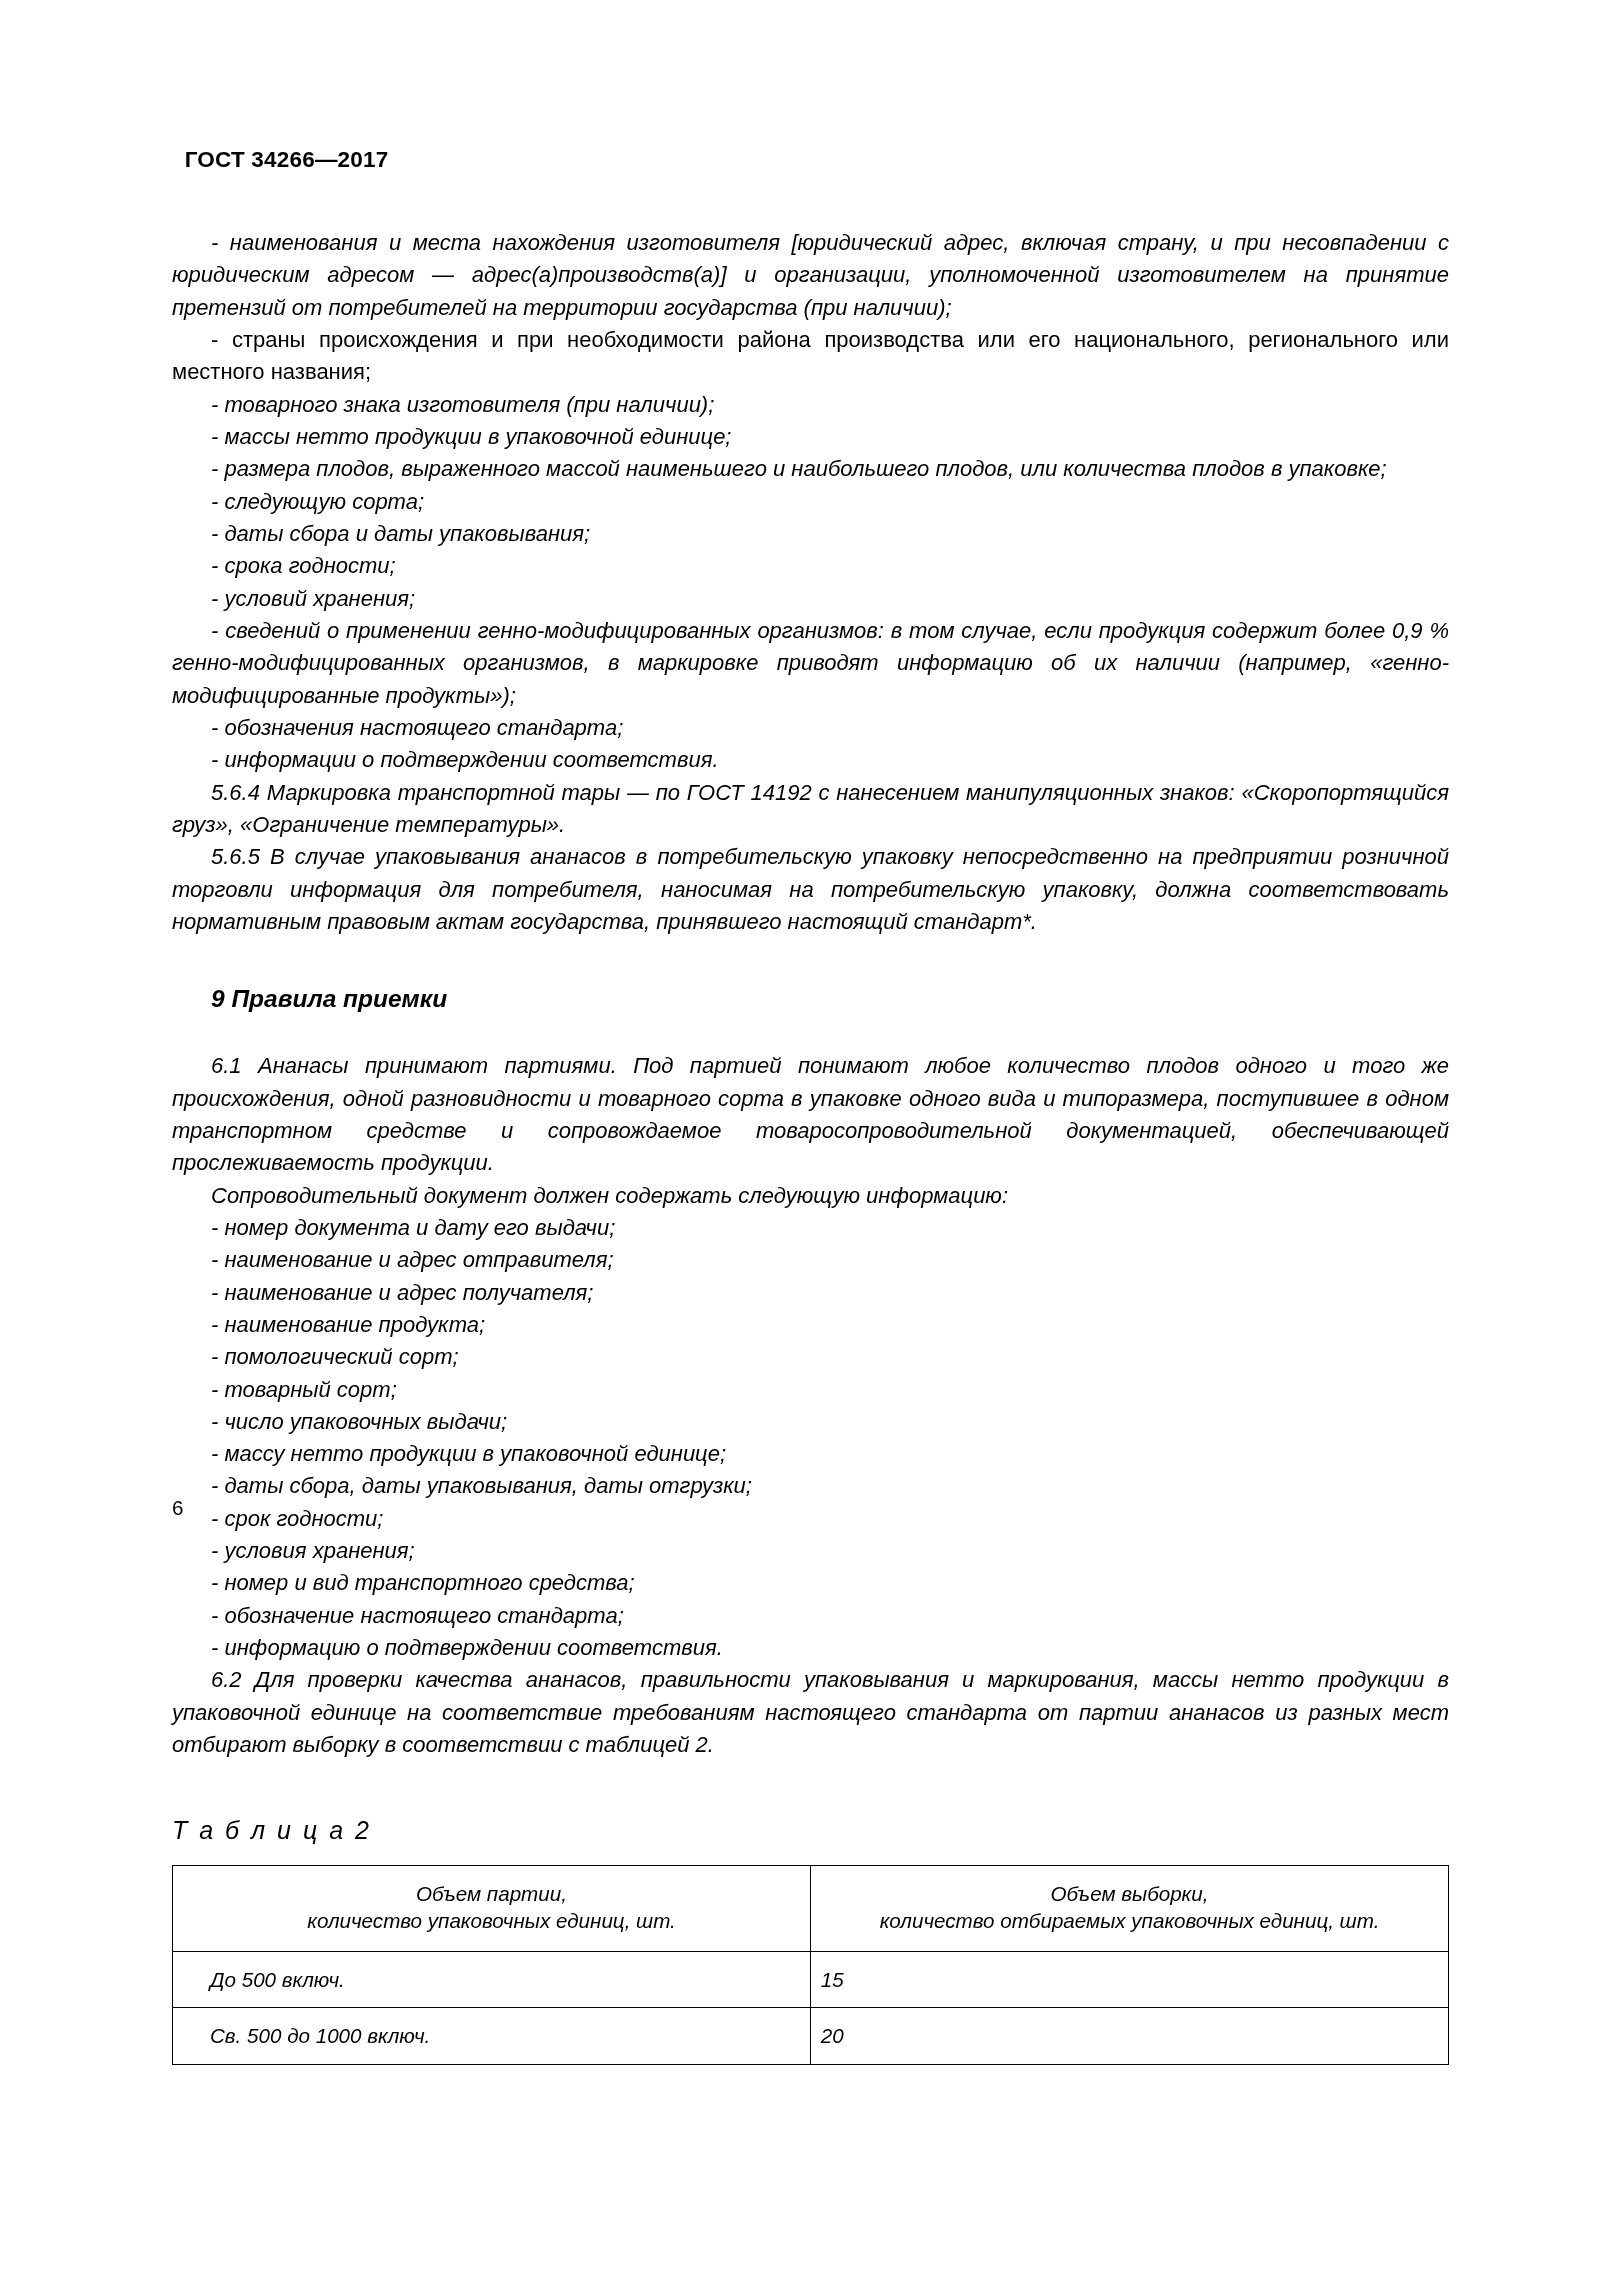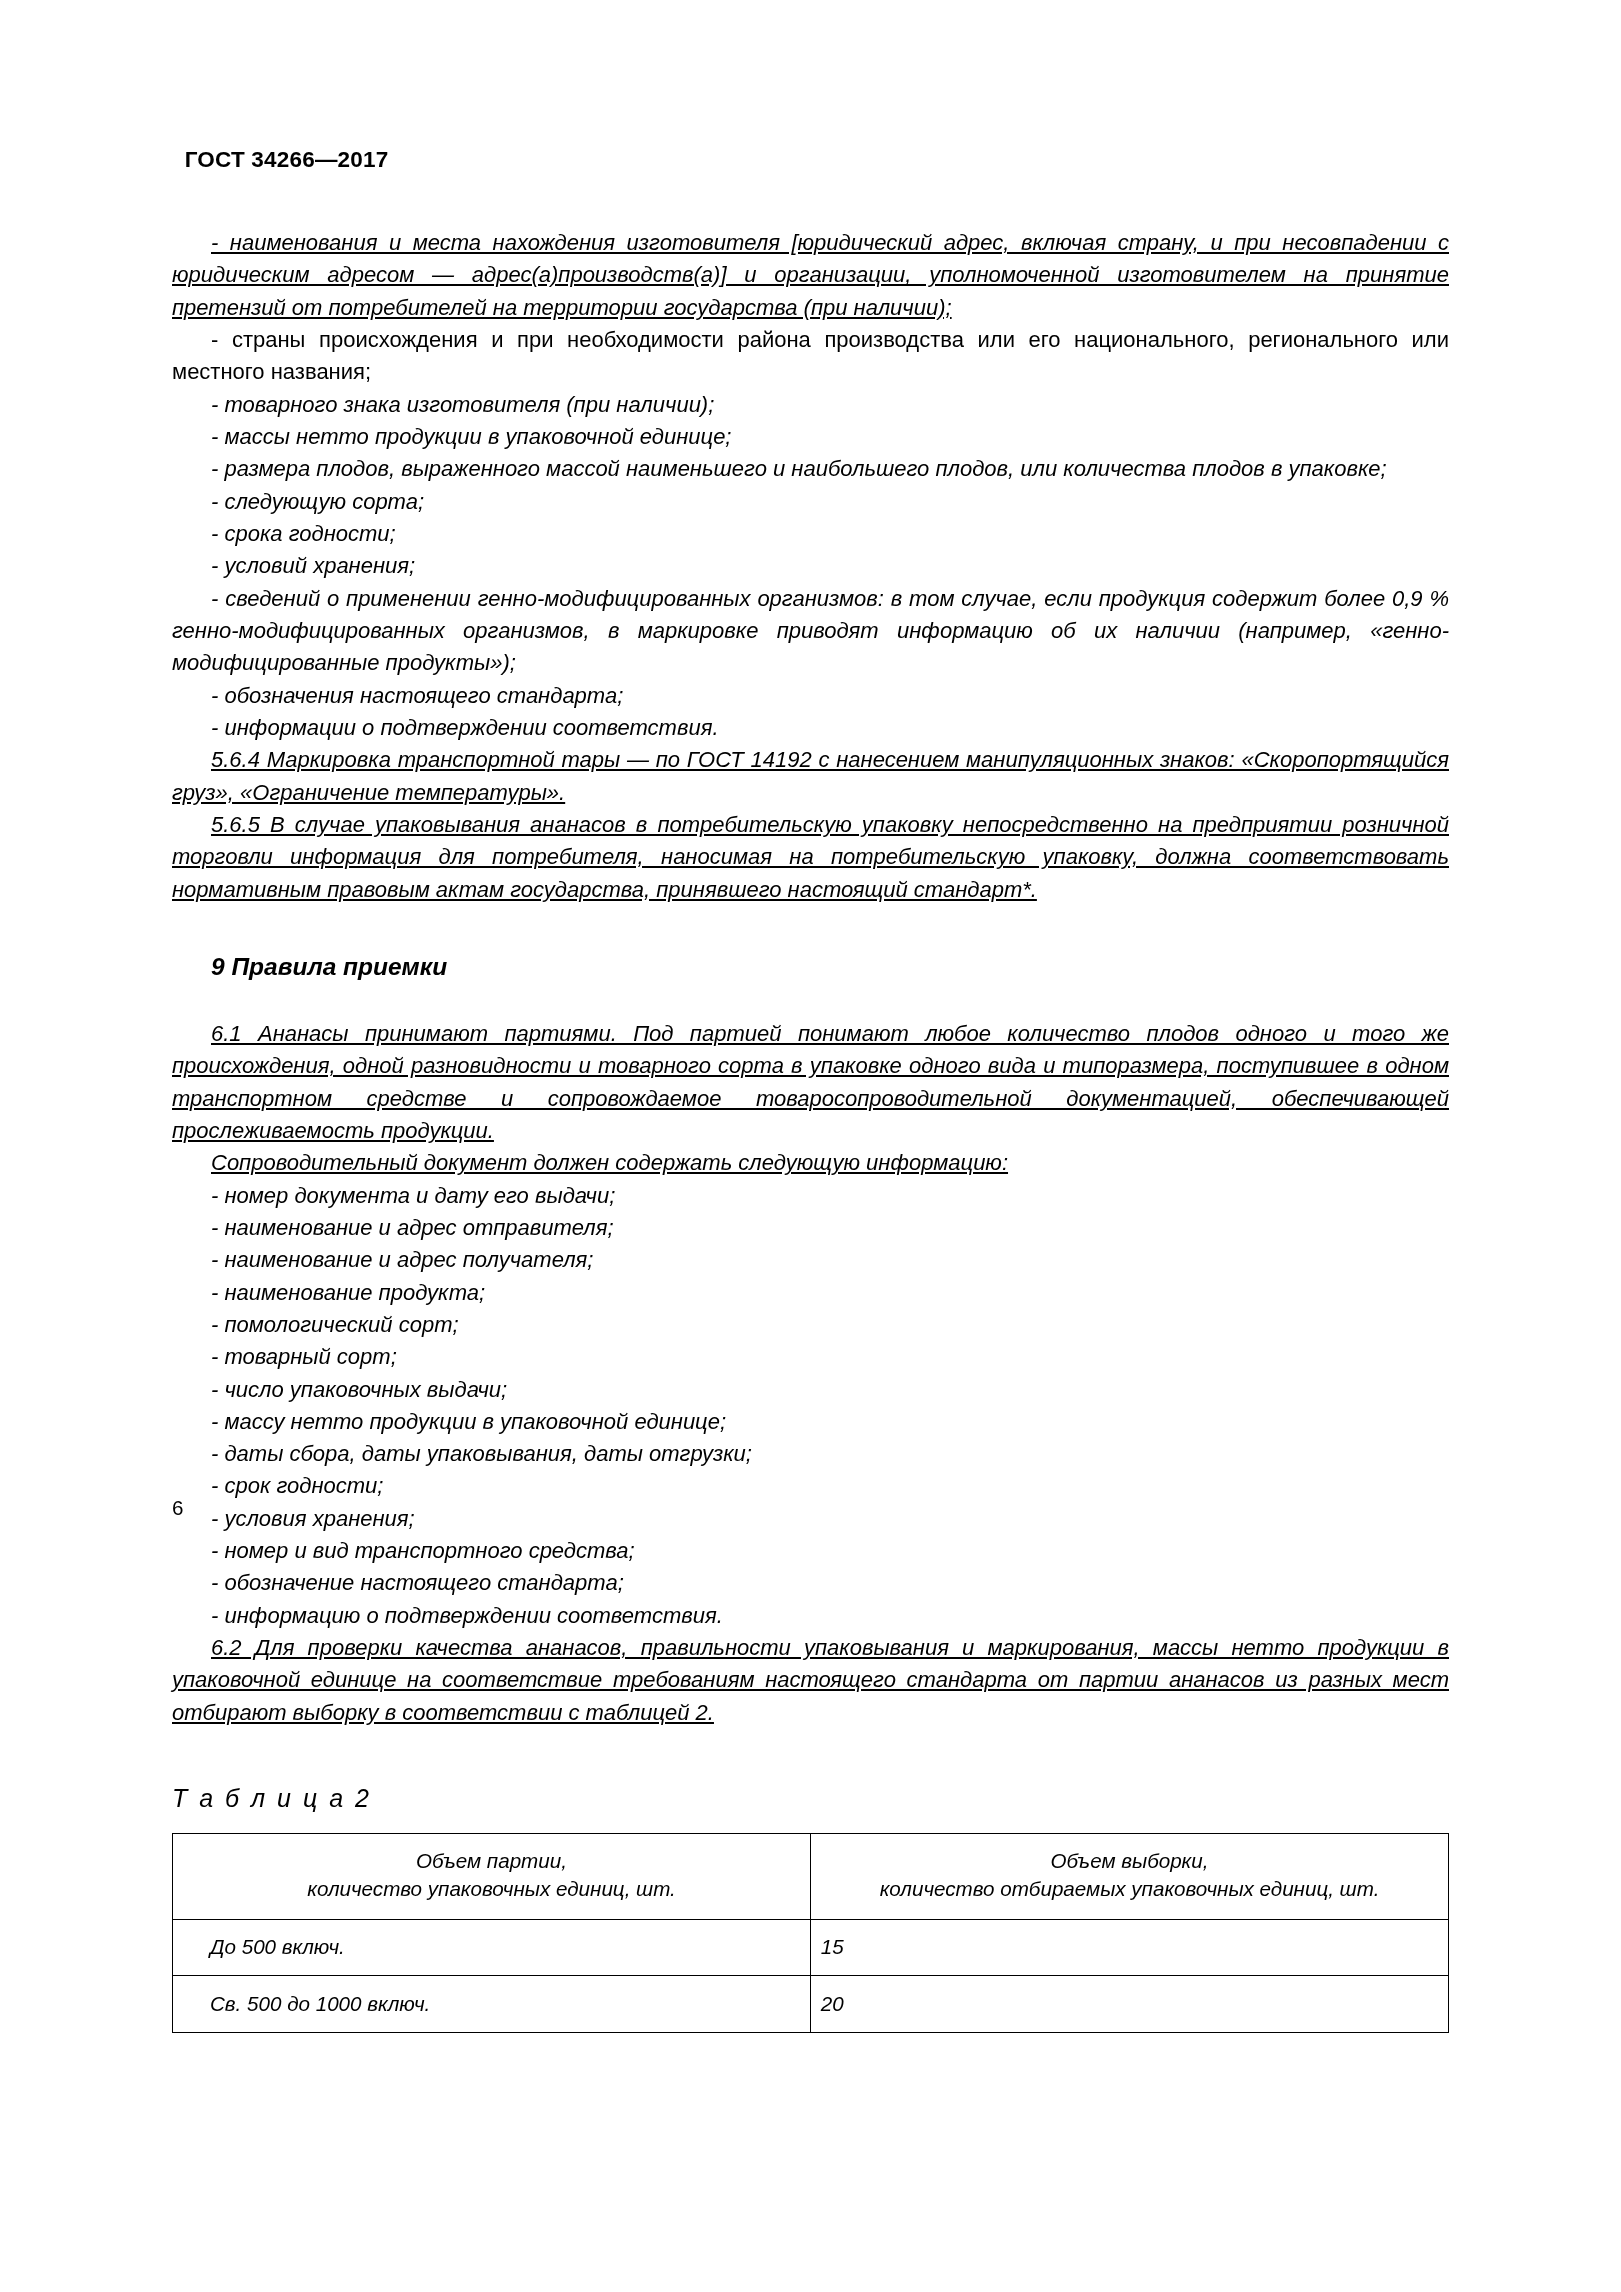--- a/index.html
+++ b/index.html
@@ -31,21 +31,21 @@
     font-size: 22px;
     line-height: 1.47;
     text-align: justify;
   }
   p {
     margin: 0;
   }
   .ind {
     text-indent: 39px;
   }
-  .it { font-style: italic; text-decoration: underline; }
+  .it { font-style: italic; }
   .dash-item {
     text-indent: 39px;
     font-style: italic;
   }
   h2.section {
     font-size: 24.5px;
     font-style: italic;
     font-weight: bold;
     margin: 43px 0 33px 39px;
   }
@@ -96,20 +96,21 @@
 
   <div class="content">
 
     <p class="ind it">- наименования и места нахождения изготовителя [юридический адрес, включая страну, и при несовпадении с юридическим адресом — адрес(а)производств(а)] и организации, уполномоченной изготовителем на принятие претензий от потребителей на территории государства (при наличии);</p>
     <p class="ind">- страны происхождения и при необходимости района производства или его национального, регионального или местного названия;</p>
 
     <p class="dash-item">- товарного знака изготовителя (при наличии);</p>
     <p class="dash-item">- массы нетто продукции в упаковочной единице;</p>
     <p class="dash-item">- размера плодов, выраженного массой наименьшего и наибольшего плодов, или количества плодов в упаковке;</p>
     <p class="dash-item">- следующую сорта;</p>
+    <p class="dash-item">- даты сбора и даты упаковывания;</p>
     <p class="dash-item">- срока годности;</p>
     <p class="dash-item">- условий хранения;</p>
     <p class="dash-item">- сведений о применении генно-модифицированных организмов: в том случае, если продукция содержит более 0,9 % генно-модифицированных организмов, в маркировке приводят информацию об их наличии (например, «генно-модифицированные продукты»);</p>
     <p class="dash-item">- обозначения настоящего стандарта;</p>
     <p class="dash-item">- информации о подтверждении соответствия.</p>
 
     <p class="ind it">5.6.4 Маркировка транспортной тары — по ГОСТ 14192 с нанесением манипуляционных знаков: «Скоропортящийся груз», «Ограничение температуры».</p>
     <p class="ind it">5.6.5 В случае упаковывания ананасов в потребительскую упаковку непосредственно на предприятии розничной торговли информация для потребителя, наносимая на потребительскую упаковку, должна соответствовать нормативным правовым актам государства, принявшего настоящий стандарт*.</p>
 
     <h2 class="section">9 Правила приемки</h2>

